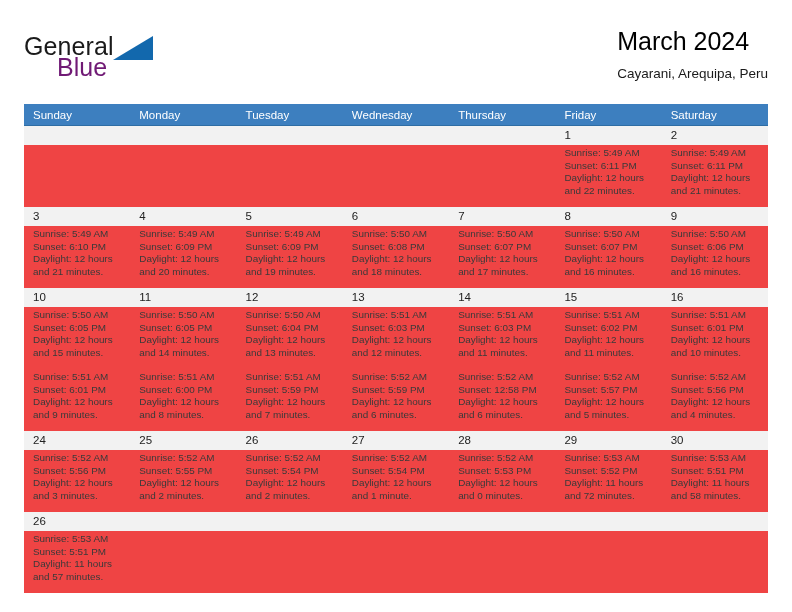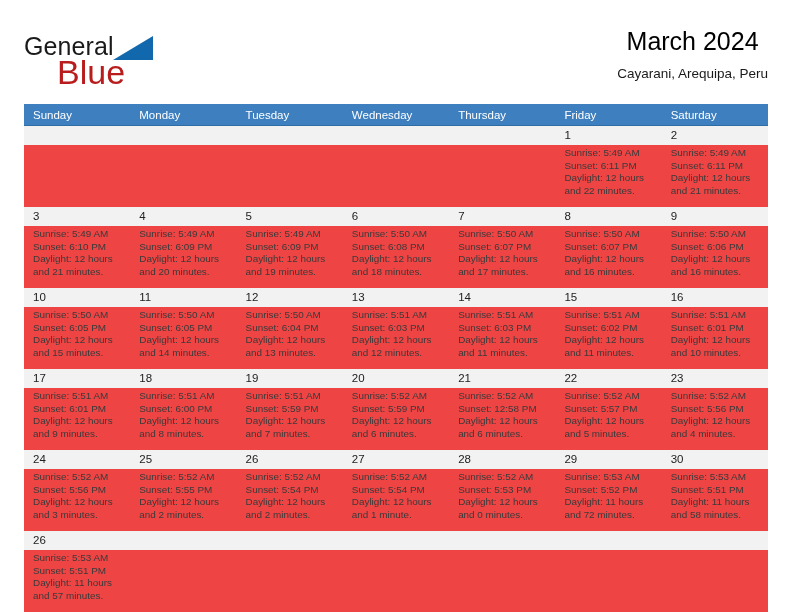--- a/index.html
+++ b/index.html
@@ -42,40 +42,40 @@
     top: 0;
     font-size: 25px;
     letter-spacing: 0.1px;
     color: #1a1a1a;
     font-family: "Liberation Sans", sans-serif;
   }
   .brand-blue {
     position: absolute;
     left: 33px;
     top: 21px;
-    font-size: 34px;
-    color: #b91c1c;
+    font-size: 25px;
+    color: #701a75;
     font-family: "Liberation Sans", sans-serif;
   }
   .brand-flag {
     position: absolute;
     left: 89px;
     top: 4px;
     width: 0;
     height: 0;
     border-style: solid;
     border-width: 0 0 24px 40px;
     border-color: transparent transparent #1268ad transparent;
   }
 
   .title-block {
     position: absolute;
     right: 0;
     top: 0;
-    text-align: center;
+    text-align: left;
   }
   .cal-title {
     font-size: 25px;
     color: #000;
     line-height: 30px;
     white-space: nowrap;
   }
   .cal-subtitle {
     font-size: 13.5px;
     color: #1a1a1a;
@@ -306,29 +306,20 @@
               <span class="det-line">Daylight: 12 hours</span>
               <span class="det-line">and 11 minutes.</span>
             </td>
             <td>
               <span class="det-line">Sunrise: 5:51 AM</span>
               <span class="det-line">Sunset: 6:01 PM</span>
               <span class="det-line">Daylight: 12 hours</span>
               <span class="det-line">and 10 minutes.</span>
             </td>
           </tr>
-          <tr class="numrow">
-            <td>17</td>
-            <td>18</td>
-            <td>19</td>
-            <td>20</td>
-            <td>21</td>
-            <td>22</td>
-            <td>23</td>
-          </tr>
           <tr class="detrow">
             <td>
               <span class="det-line">Sunrise: 5:51 AM</span>
               <span class="det-line">Sunset: 6:01 PM</span>
               <span class="det-line">Daylight: 12 hours</span>
               <span class="det-line">and 9 minutes.</span>
             </td>
             <td>
               <span class="det-line">Sunrise: 5:51 AM</span>
               <span class="det-line">Sunset: 6:00 PM</span>

